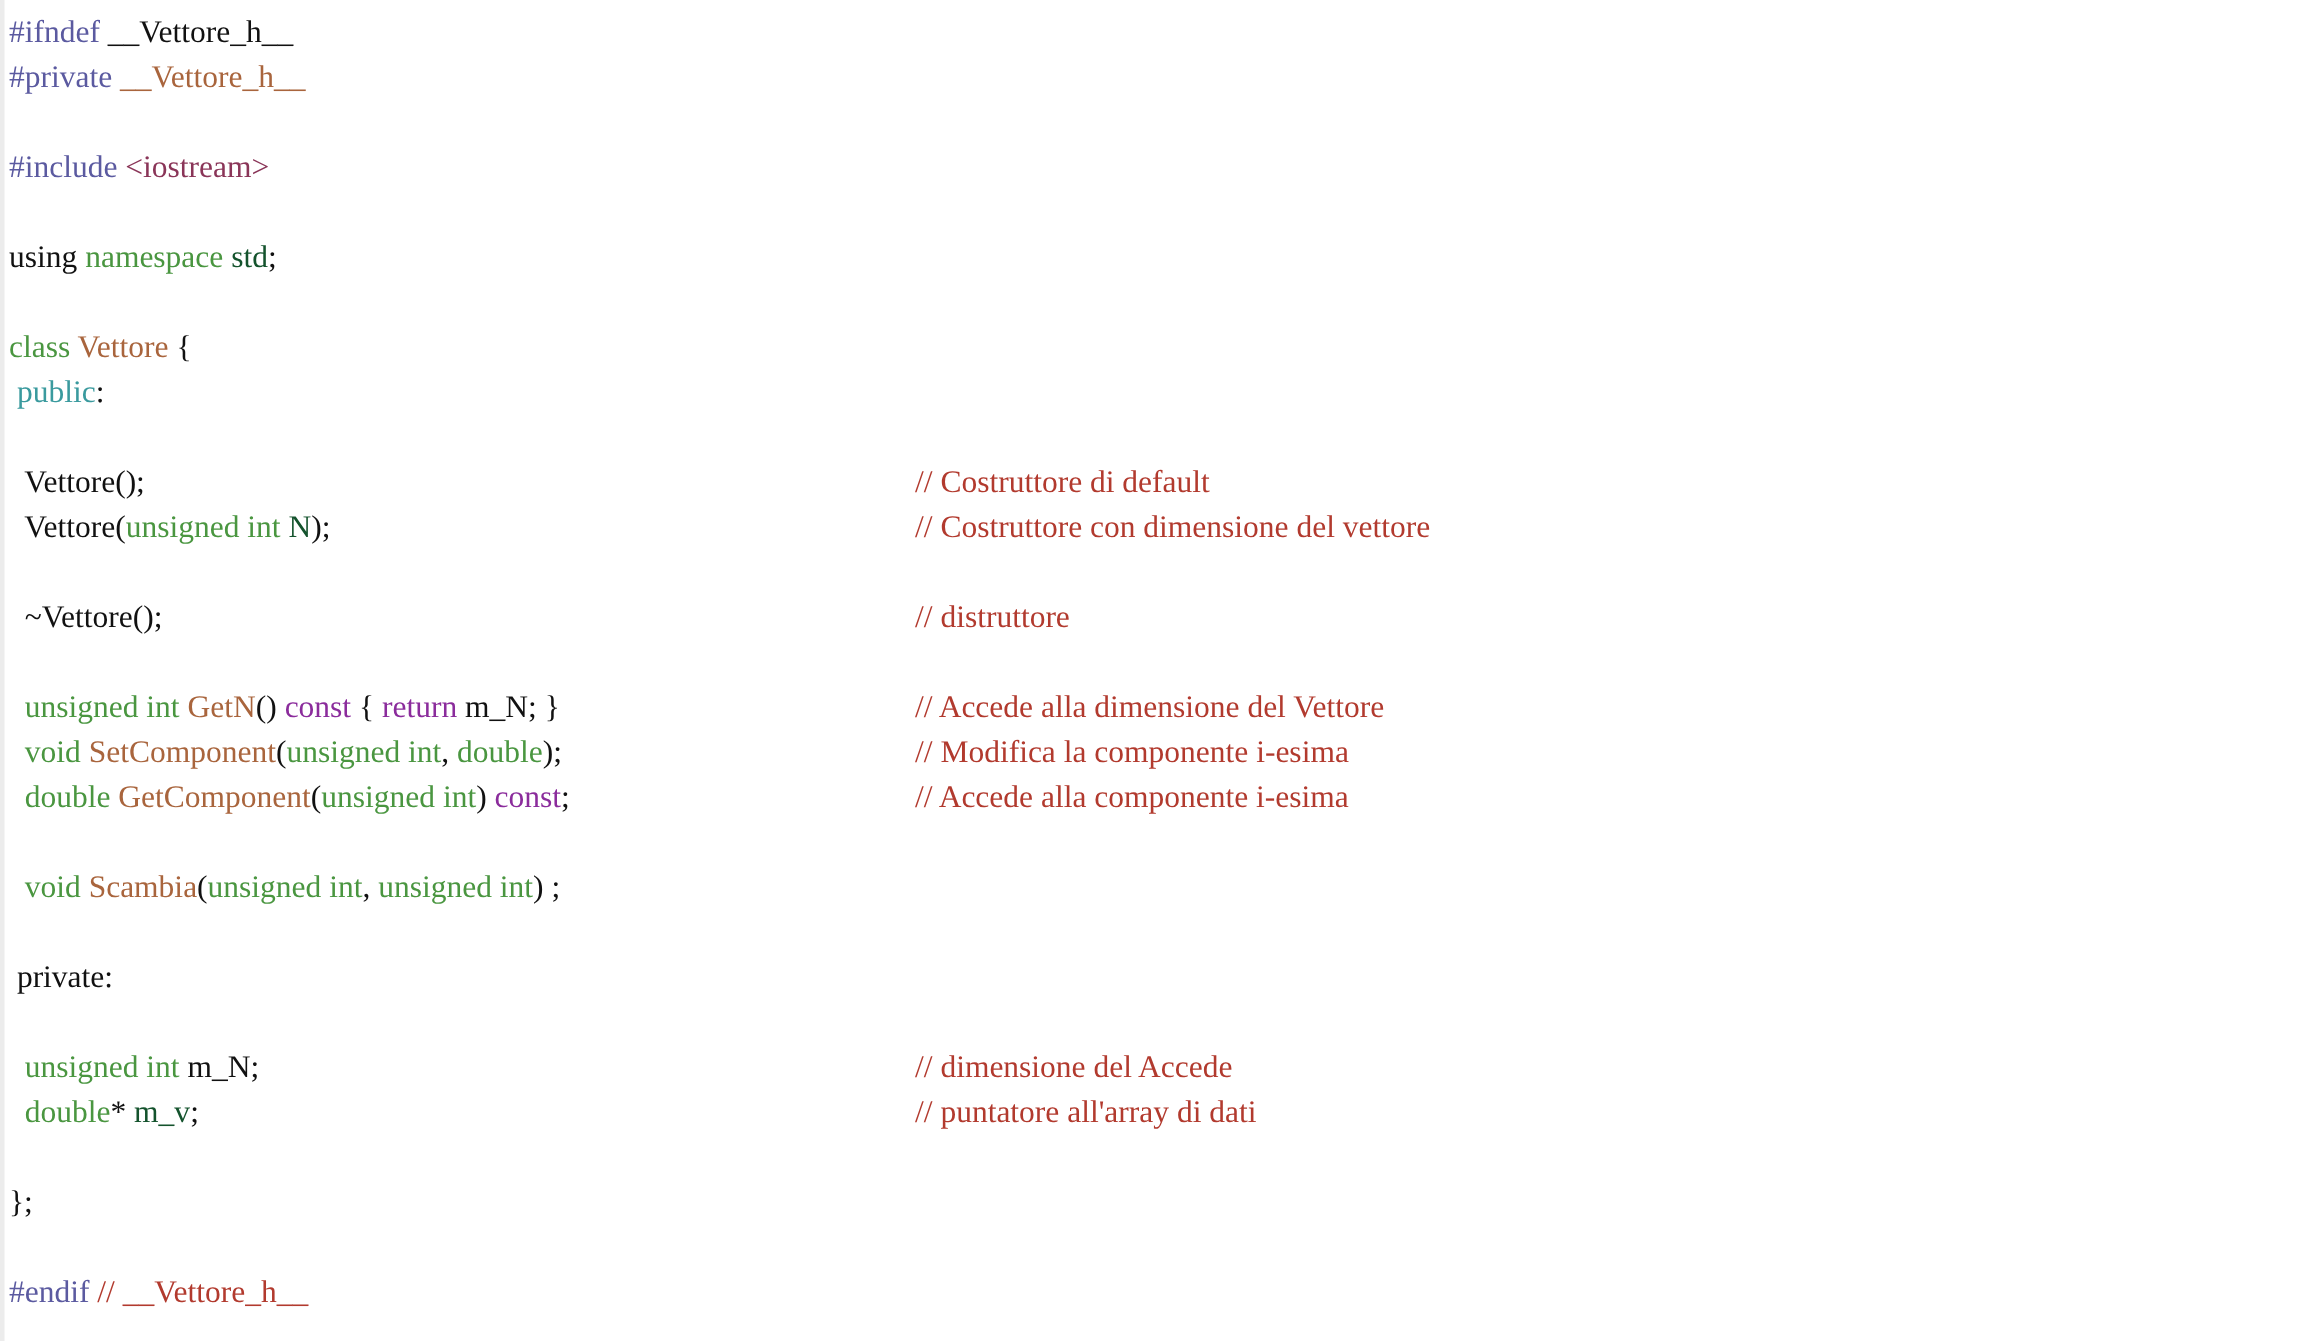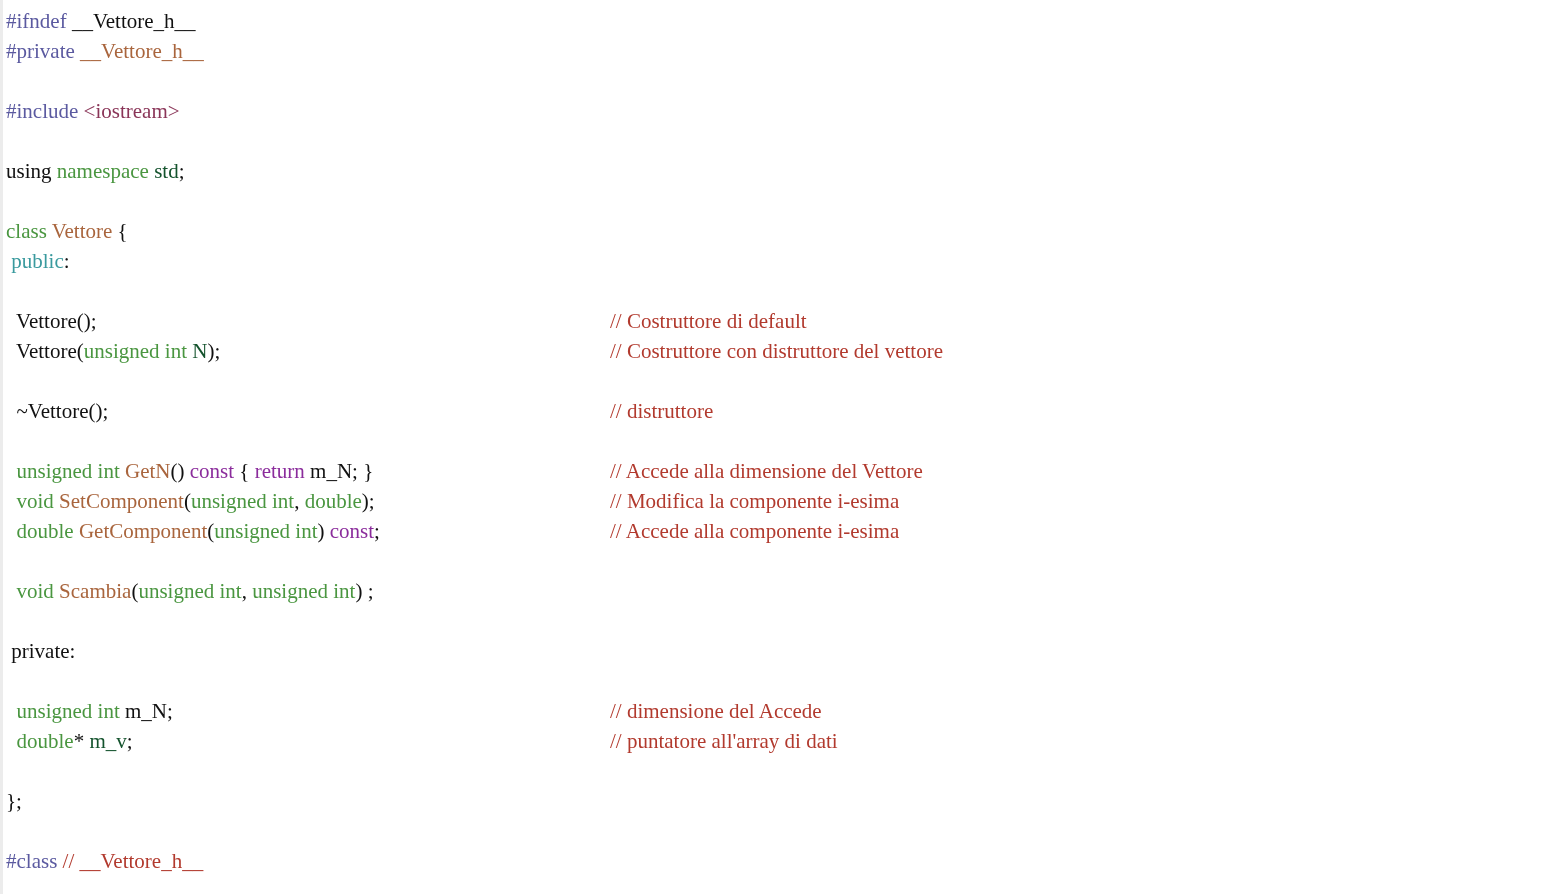--- a/index.html
+++ b/index.html
@@ -31,31 +31,31 @@
     <div class="line"><span class="code"><span class="t-pp">#private</span><span class="t-plain"> </span><span class="t-macro">__Vettore_h__</span></span></div>
     <div class="line"><span class="code"></span></div>
     <div class="line"><span class="code"><span class="t-pp">#include</span><span class="t-plain"> </span><span class="t-str">&lt;iostream&gt;</span></span></div>
     <div class="line"><span class="code"></span></div>
     <div class="line"><span class="code"><span class="t-plain">using</span><span class="t-plain"> </span><span class="t-kw">namespace</span><span class="t-plain"> </span><span class="t-id">std</span><span class="t-plain">;</span></span></div>
     <div class="line"><span class="code"></span></div>
     <div class="line"><span class="code"><span class="t-kw">class</span><span class="t-plain"> </span><span class="t-cls">Vettore</span><span class="t-plain"> {</span></span></div>
     <div class="line"><span class="code"><span class="t-plain"> </span><span class="t-acc">public</span><span class="t-plain">:</span></span></div>
     <div class="line"><span class="code"></span></div>
     <div class="line"><span class="code"><span class="t-plain">  Vettore();</span></span><span class="comment-col t-com">// Costruttore di default</span></div>
-    <div class="line"><span class="code"><span class="t-plain">  Vettore(</span><span class="t-type">unsigned int</span><span class="t-plain"> </span><span class="t-id">N</span><span class="t-plain">);</span></span><span class="comment-col t-com">// Costruttore con distruttore del vettore</span></div>
+    <div class="line"><span class="code"><span class="t-plain">  Vettore(</span><span class="t-type">unsigned int</span><span class="t-plain"> </span><span class="t-id">N</span><span class="t-plain">);</span></span><span class="comment-col t-com">// Costruttore con dimensione del vettore</span></div>
     <div class="line"><span class="code"></span></div>
     <div class="line"><span class="code"><span class="t-plain">  ~Vettore();</span></span><span class="comment-col t-com">// distruttore</span></div>
     <div class="line"><span class="code"></span></div>
     <div class="line"><span class="code"><span class="t-plain">  </span><span class="t-type">unsigned int</span><span class="t-plain"> </span><span class="t-fn">GetN</span><span class="t-plain">() </span><span class="t-pur">const</span><span class="t-plain"> { </span><span class="t-pur">return</span><span class="t-plain"> m_N; }</span></span><span class="comment-col t-com">// Accede alla dimensione del Vettore</span></div>
     <div class="line"><span class="code"><span class="t-plain">  </span><span class="t-type">void</span><span class="t-plain"> </span><span class="t-fn">SetComponent</span><span class="t-plain">(</span><span class="t-type">unsigned int</span><span class="t-plain">, </span><span class="t-type">double</span><span class="t-plain">);</span></span><span class="comment-col t-com">// Modifica la componente i-esima</span></div>
     <div class="line"><span class="code"><span class="t-plain">  </span><span class="t-type">double</span><span class="t-plain"> </span><span class="t-fn">GetComponent</span><span class="t-plain">(</span><span class="t-type">unsigned int</span><span class="t-plain">) </span><span class="t-pur">const</span><span class="t-plain">;</span></span><span class="comment-col t-com">// Accede alla componente i-esima</span></div>
     <div class="line"><span class="code"></span></div>
     <div class="line"><span class="code"><span class="t-plain">  </span><span class="t-type">void</span><span class="t-plain"> </span><span class="t-fn">Scambia</span><span class="t-plain">(</span><span class="t-type">unsigned int</span><span class="t-plain">, </span><span class="t-type">unsigned int</span><span class="t-plain">) ;</span></span></div>
     <div class="line"><span class="code"></span></div>
     <div class="line"><span class="code"><span class="t-plain"> private:</span></span></div>
     <div class="line"><span class="code"></span></div>
     <div class="line"><span class="code"><span class="t-plain">  </span><span class="t-type">unsigned int</span><span class="t-plain"> m_N;</span></span><span class="comment-col t-com">// dimensione del Accede</span></div>
     <div class="line"><span class="code"><span class="t-plain">  </span><span class="t-type">double</span><span class="t-plain">* </span><span class="t-id">m_v</span><span class="t-plain">;</span></span><span class="comment-col t-com">// puntatore all'array di dati</span></div>
     <div class="line"><span class="code"></span></div>
     <div class="line"><span class="code"><span class="t-plain">};</span></span></div>
     <div class="line"><span class="code"></span></div>
-    <div class="line"><span class="code"><span class="t-pp">#class</span><span class="t-plain"> </span><span class="t-com">// __Vettore_h__</span></span></div>
+    <div class="line"><span class="code"><span class="t-pp">#endif</span><span class="t-plain"> </span><span class="t-com">// __Vettore_h__</span></span></div>
   </div>
 
 </body></html>

